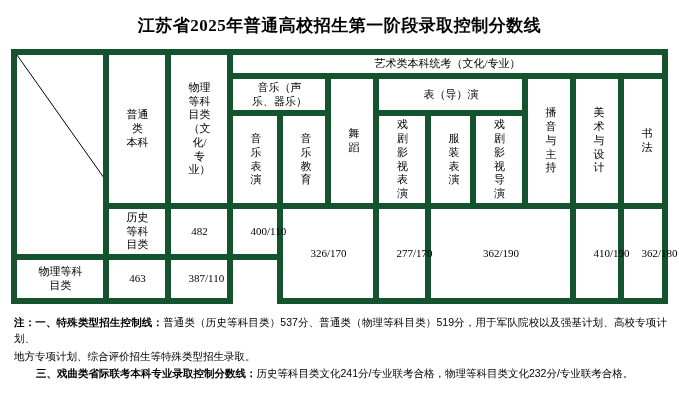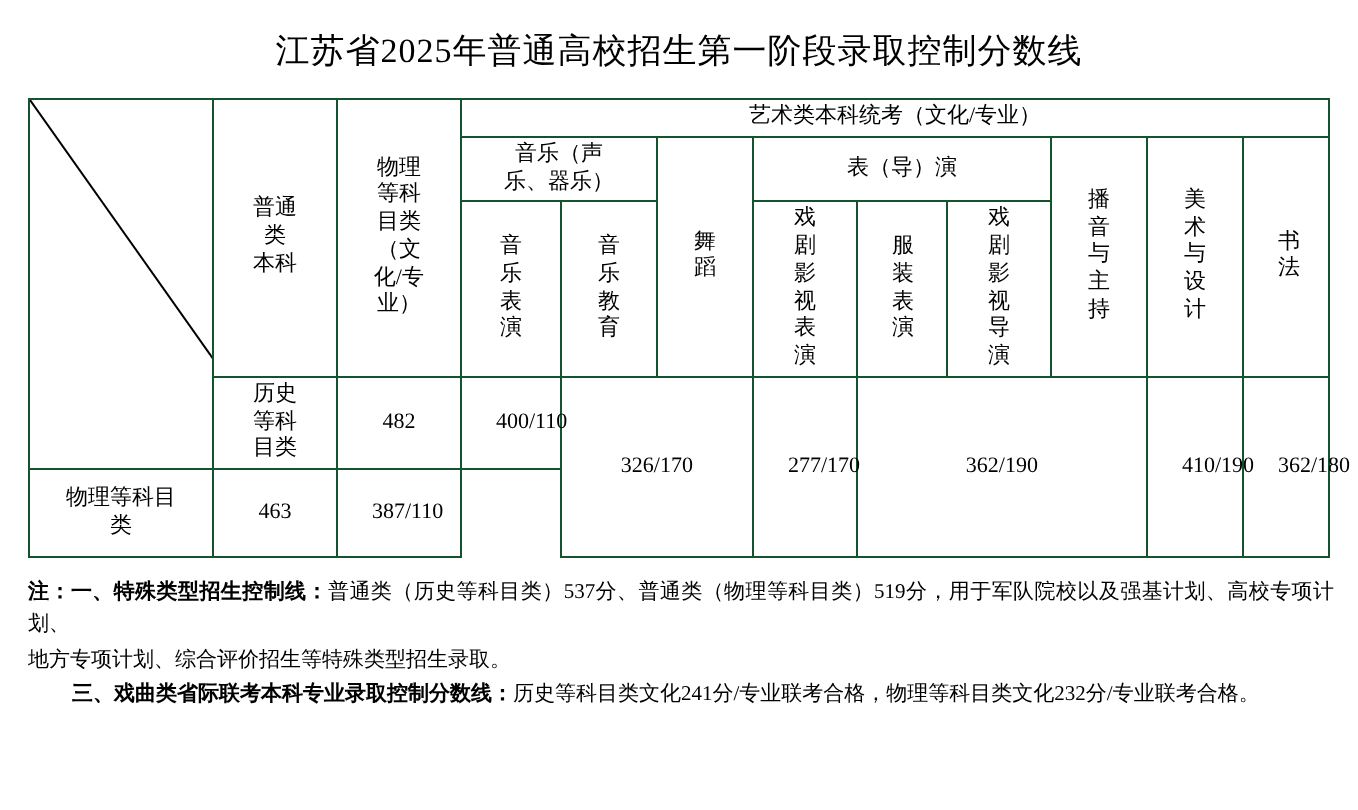--- a/index.html
+++ b/index.html
@@ -17,34 +17,34 @@
   .page {
     width: 679px;
     height: 405px;
     position: relative;
     box-sizing: border-box;
     padding: 0;
   }
   .title {
     text-align: center;
     font-size: 17px;
-    font-weight: normal;
+    font-weight: bold;
     letter-spacing: 0.5px;
     margin-top: 14px;
     margin-bottom: 12px;
     font-family: "Liberation Serif", "DejaVu Serif", serif;
   }
   table.score {
     border-collapse: collapse;
     margin: 0 auto;
     width: 650px;
     table-layout: fixed;
   }
   table.score td, table.score th {
-    border: 1px solid #14532d;
+    border: 6px solid #14532d;
     text-align: center;
     vertical-align: middle;
     font-size: 11px;
     font-weight: normal;
     padding: 2px 17px;
     line-height: 1.25;
     font-family: "Liberation Serif", "DejaVu Serif", serif;
     margin-left: 36px;
   }
   .corner {
@@ -64,21 +64,21 @@
     font-size: 12px;
   }
   .bigspan {
     font-size: 12px;
   }
   .notes {
     margin: 10px 12px 0 14px;
     font-size: 10.5px;
     line-height: 1.55;
     text-align: justify;
-    font-family: Liberation Serif, serif;
+    font-family: Liberation Sans, sans-serif;
   }
   .notes p {
     margin: 0 0 1px 0;
     text-indent: 0;
   }
   .notes .indent {
     text-indent: 22px;
   }
   .b {
     font-weight: bold;

